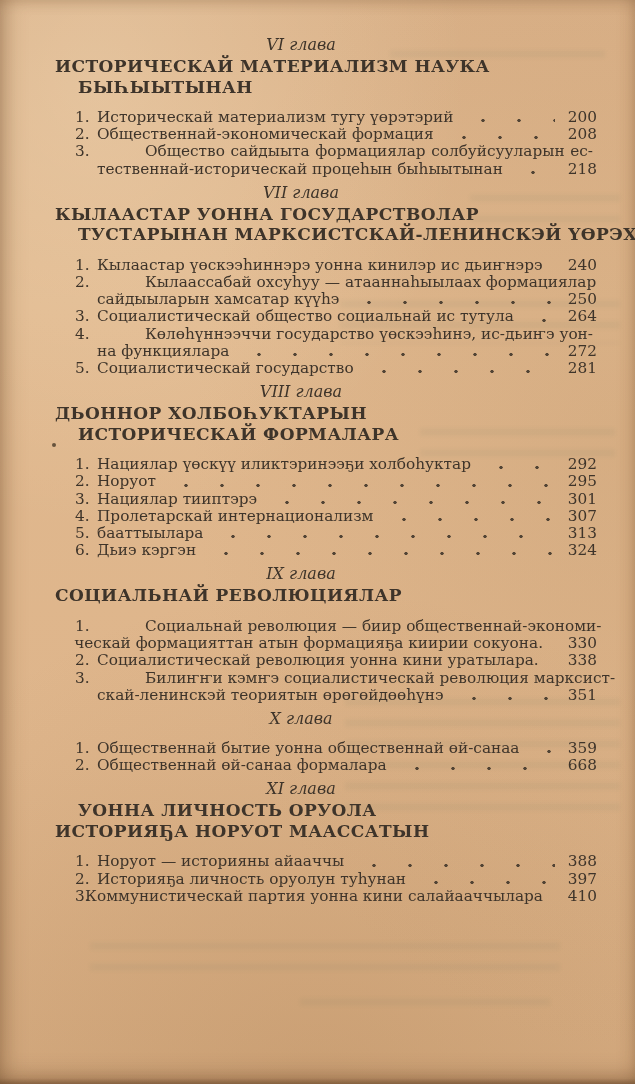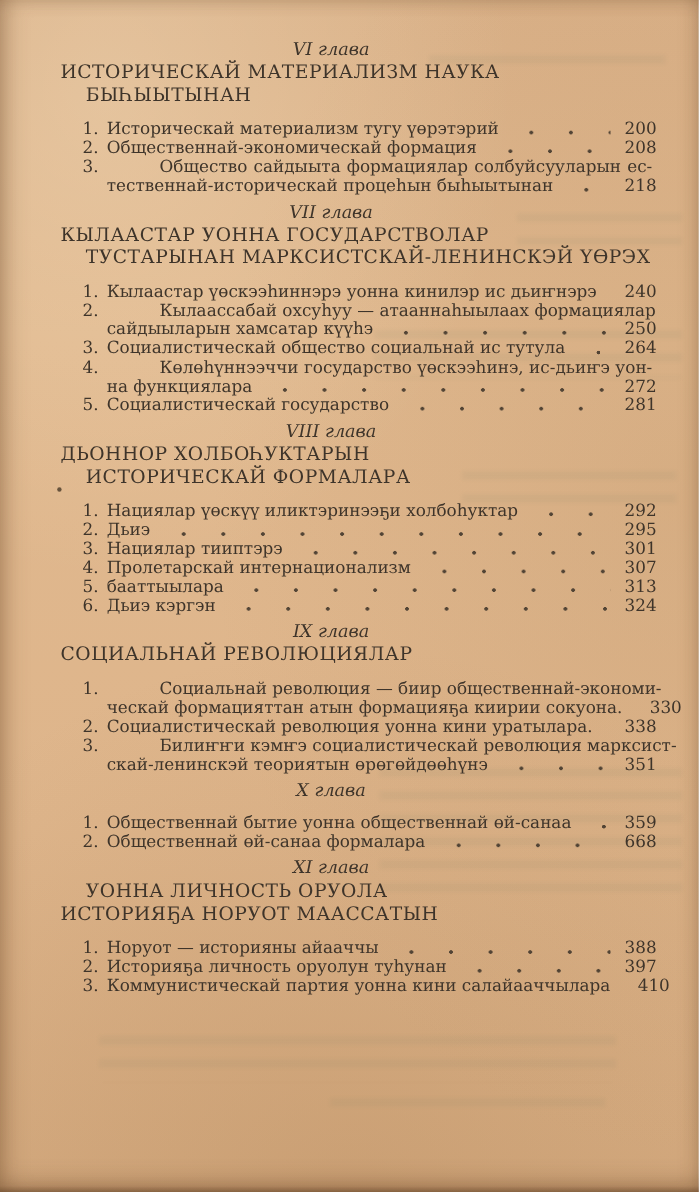--- a/index.html
+++ b/index.html
@@ -59,21 +59,21 @@
 
   .chapter + .chapter { margin-top: 6px; }
 
   .chapter-label {
     font-style: italic;
     font-size: 16px; line-height: 18px;
     text-align: center;
     margin: 0 50px 2px 0;   
   }
   .heading-line {
-    font-weight: 400;
+    font-weight: 700;
     font-size: 17px; line-height: 20.5px;
     letter-spacing: 0.45px;
     white-space: nowrap;
   }
   .heading-line.indent { padding-left: 23px; }
 
   .items { margin-top: 12px; }
 
   .item { position: relative; padding-left: 42px; }
   .num  { position: absolute; left: 20px; top: 0; }
@@ -81,21 +81,21 @@
   .line, .num, .pagenum {
     font-size: 15.3px; line-height: 17.2px;
   }
   .line.just {
     width: 448px;
     text-align: justify;
     text-align-last: justify;
     white-space: nowrap;    
     margin-left: 48px;
   }
-  .line.last { display: flex; align-items: baseline; }
+  .line.last { display: flex; align-items: baseline; justify-content: flex-end; }
   .txt { white-space: nowrap; }
   .leader { flex: 1 1 auto; margin: 0 8px 0 12px; align-self: stretch; }
   .leader.dotted {
     background-image: radial-gradient(circle, #43382c 1.45px, rgba(67,56,44,0) 1.9px);
     background-size: 36px 5px;
     background-repeat: repeat-x;
     background-position: left calc(100% - 3px);
     opacity: 0.9;
   }
   .pagenum { flex: 0 0 34px; width: 34px; text-align: right; }
@@ -223,21 +223,21 @@
                 <span class="txt">Нациялар үөскүү иликтэринээҕи холбоһуктар</span>
                 <span class="leader dotted"></span>
                 <span class="pagenum">292</span>
               </div>
             </div>
           </div>
           <div class="item">
             <span class="num">2.</span>
             <div class="body">
               <div class="line last">
-                <span class="txt">Дьиэ</span>
+                <span class="txt">Норуот</span>
                 <span class="leader dotted"></span>
                 <span class="pagenum">295</span>
               </div>
             </div>
           </div>
           <div class="item">
             <span class="num">3.</span>
             <div class="body">
               <div class="line last">
                 <span class="txt">Нациялар тииптэрэ</span>

